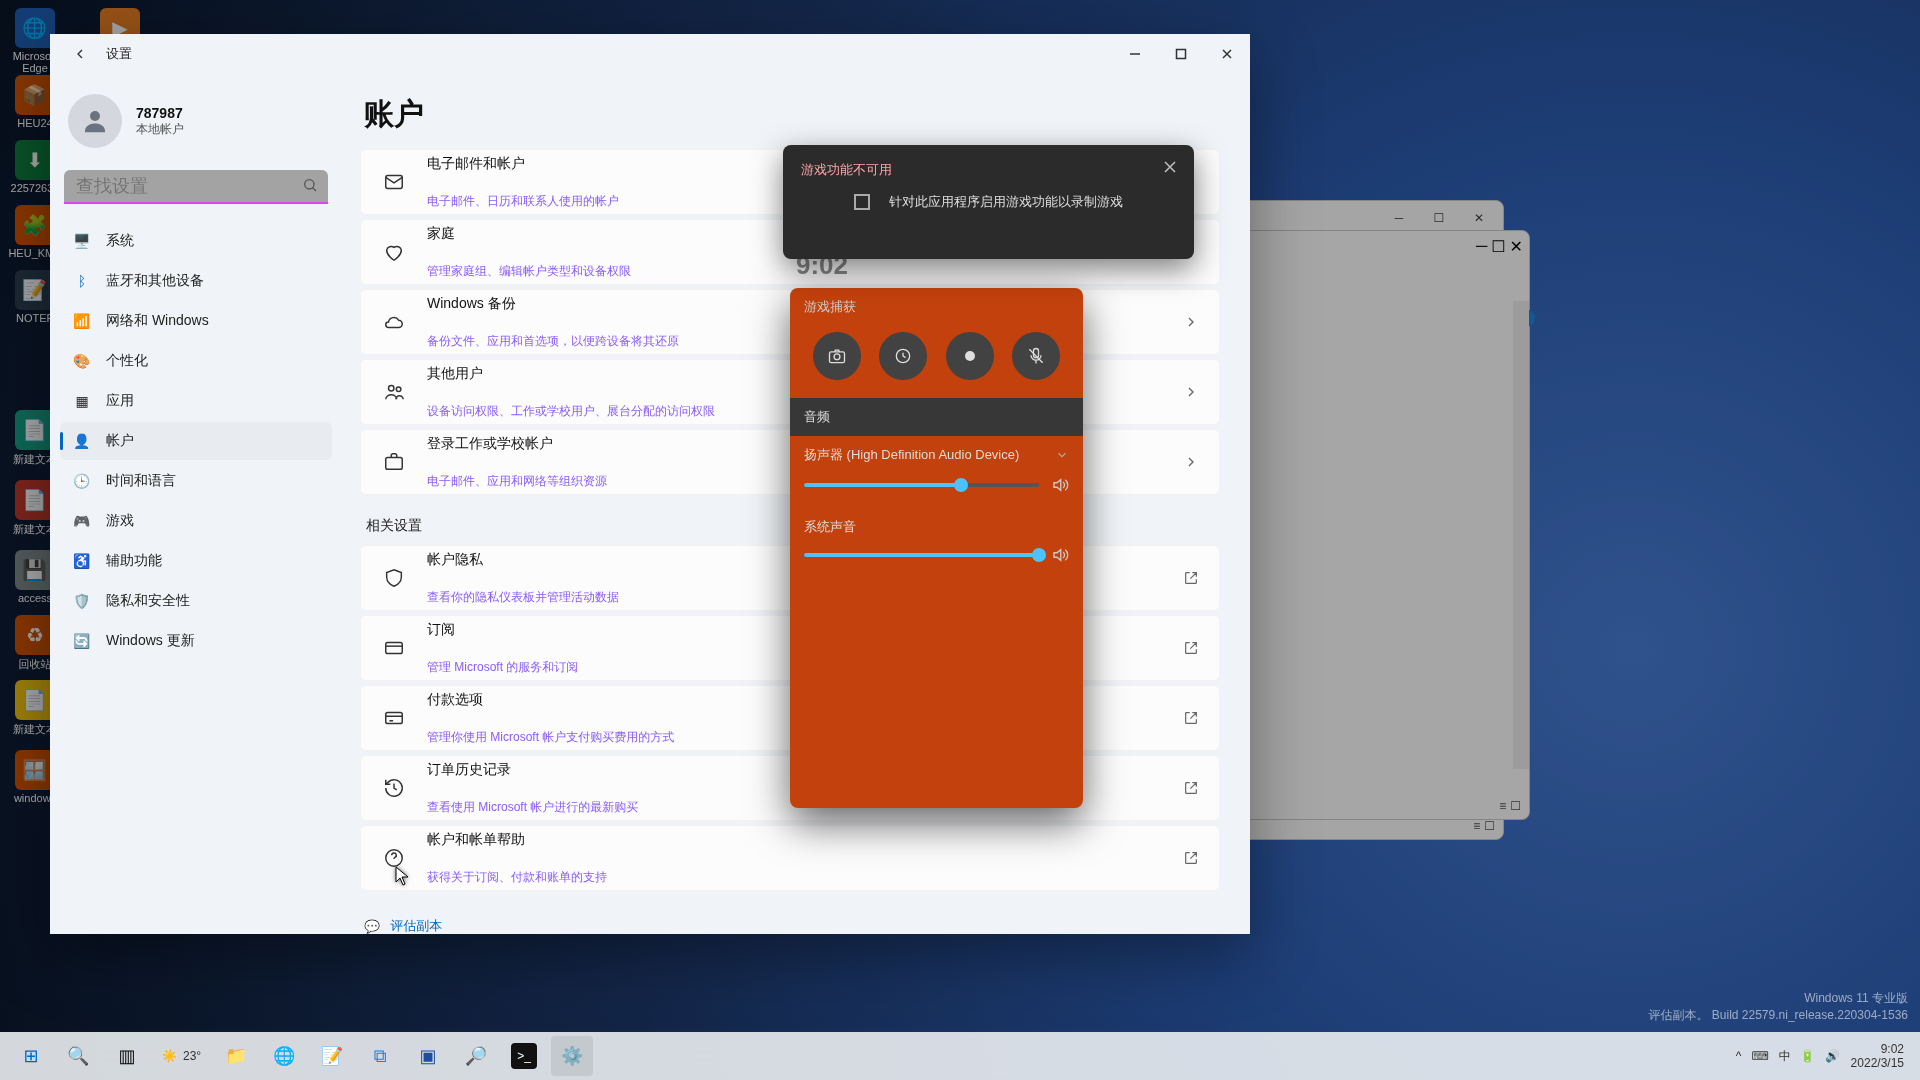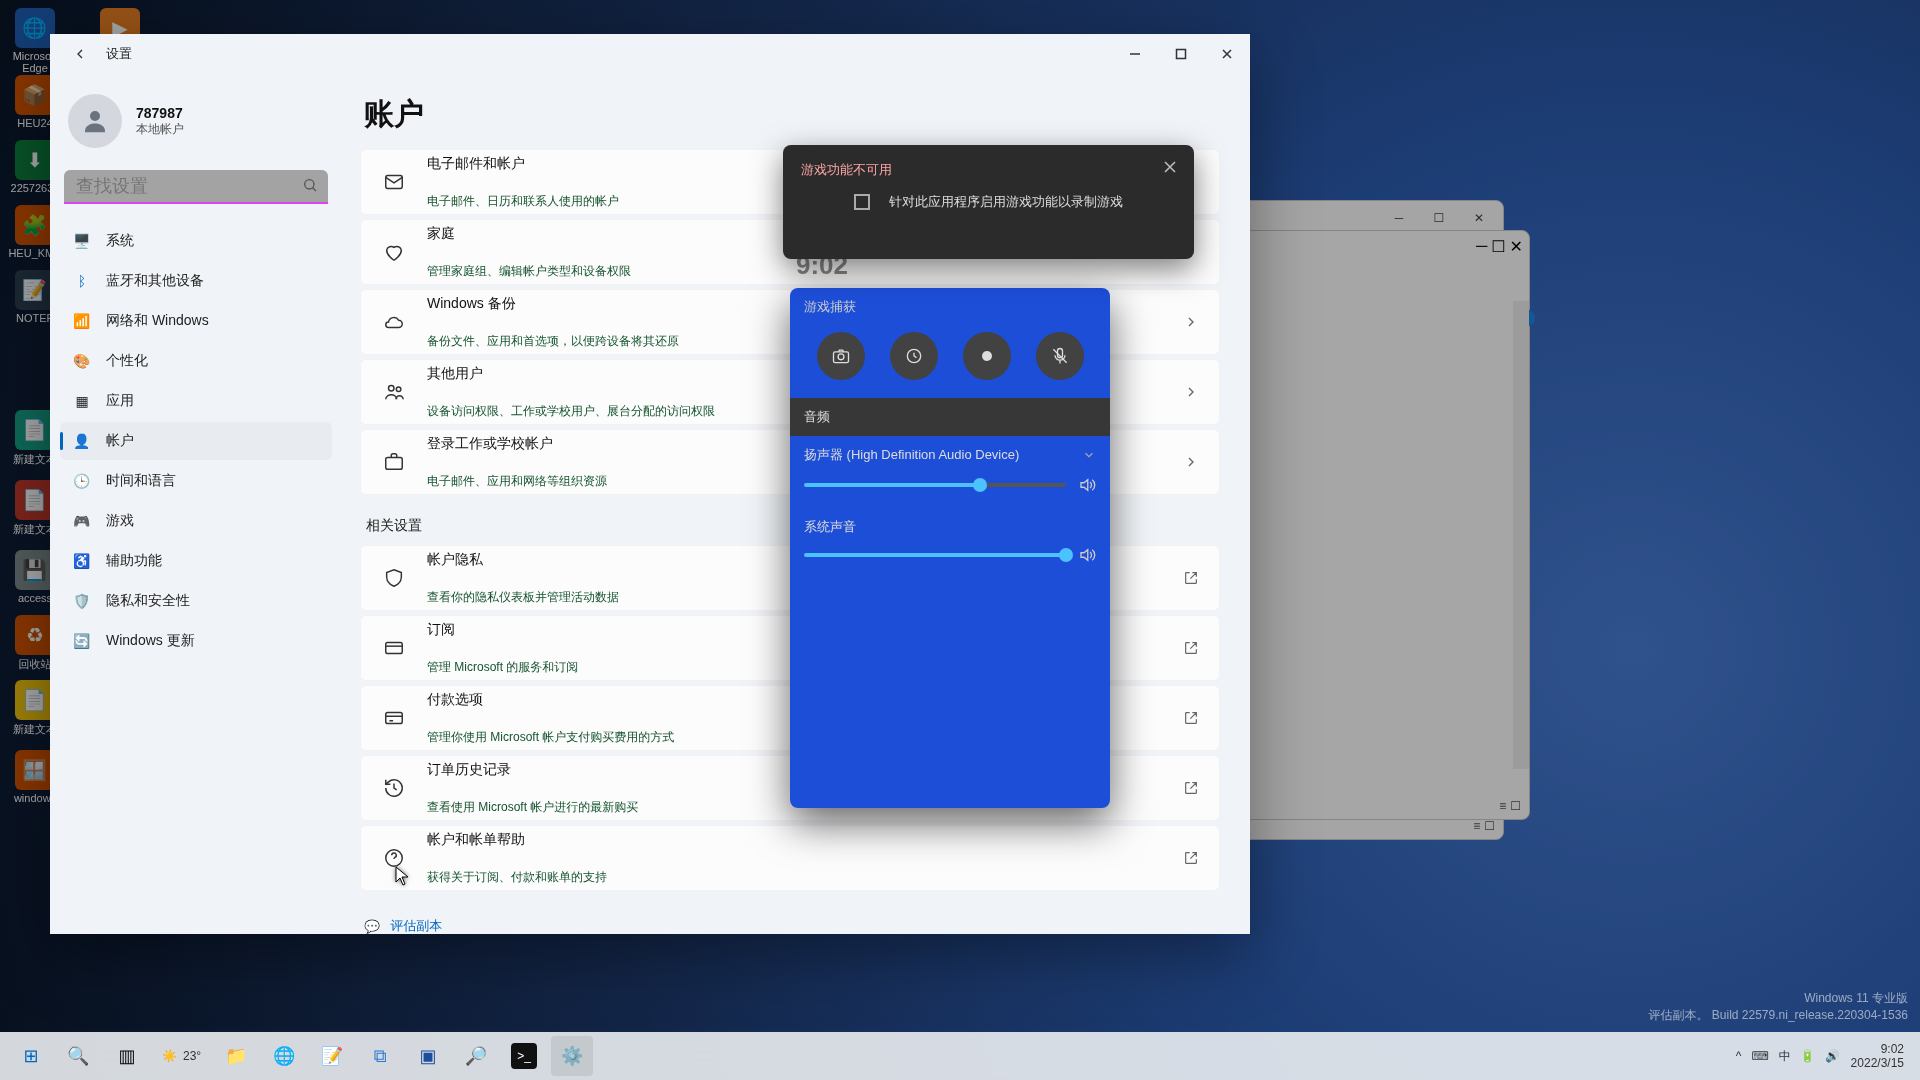--- a/index.html
+++ b/index.html
@@ -53,41 +53,41 @@
 .nav-item .nicon { width: 20px; height: 20px; display: flex; align-items: center; justify-content: center; }
 .nav-item.active { background: #e8ecf1; position: relative; }
 .nav-item.active::before { content:""; position:absolute; left:0; top:10px; bottom:10px; width:3px; background:#0067c0; border-radius:2px; }
 
 .content { flex: 1; padding: 4px 30px 10px 20px; overflow-y: auto; }
 .page-title { font-size: 30px; font-weight: 600; color: #111; margin: 16px 0 14px 4px; }
 .card-list { display: flex; flex-direction: column; gap: 4px; }
 .card { background: #fcfcfd; border-radius: 6px; height: 66px; display: flex; align-items: center; padding: 0 20px; border: 1px solid rgba(0,0,0,0.04); }
 .card .cicon { width: 26px; height: 26px; margin-right: 20px; color: #333; display: flex; align-items: center; justify-content: center; }
 .card .ctext .ct { font-size: 14px; color: #111; }
-.card .ctext .cs { font-size: 12px; color: #14532d; margin-top: 20px; }
+.card .ctext .cs { font-size: 12px; color: #8b5cf6; margin-top: 20px; }
 .card .cchev { width: 16px; color: #666; }
 .card .cext { width: 16px; color: #666; }
 .card .cspacer { flex: 1; }
 .section-label { font-size: 14px; color: #222; margin: 22px 0 10px 6px; font-weight: 500; }
 .help-link { display: flex; align-items: center; gap: 10px; margin: 26px 0 0 4px; font-size: 13px; color: #0067c0; }
 
 .gamebar-tooltip {
   position: absolute; top: 145px; left: 783px; width: 411px; height: 114px;
   background: #2b2b2b; border-radius: 8px; padding: 16px 18px 14px 18px; color: #ddd;
   font-size: 13px; box-shadow: 0 10px 30px rgba(0,0,0,0.5);
   z-index: 50;
 }
 .gamebar-tooltip .close { position: absolute; top: 10px; right: 12px; color: #bbb; width: 24px; height: 24px; display: flex; align-items: center; justify-content: center; }
 .gamebar-tooltip .tt-title { font-size: 13px; color: #fca5a5; margin-bottom: 14px; }
 .gamebar-tooltip .tt-row { display: flex; align-items: center; gap: 19px; justify-content: center; }
 .gamebar-tooltip .cb { width: 16px; height: 16px; border: 2px solid #aaa; }
 
 .gamebar-capture {
-  position: absolute; top: 288px; left: 790px; width: 320px;
-  background: #1d4ed8; border-radius: 8px; color: #ddd;
+  position: absolute; top: 288px; left: 790px; width: 293px;
+  background: #c2410c; border-radius: 8px; color: #ddd;
   box-shadow: 0 15px 40px rgba(0,0,0,0.6); z-index: 45;
   padding-bottom: 230px;
 }
 .cap-header { font-size: 13px; padding: 10px 14px 8px 14px; color: #ccc; }
 .cap-btns { display: flex; justify-content: space-around; padding: 8px 14px 18px 14px; }
 .cap-btn { width: 48px; height: 48px; border-radius: 50%; background: #424242; display: flex; align-items: center; justify-content: center; color: #ddd; }
 .audio-header { font-size: 13px; padding: 10px 14px; background: #373737; color: #ddd; }
 .audio-dev { display: flex; align-items: center; justify-content: space-between; padding: 10px 14px 6px 14px; font-size: 13px; color: #ddd; }
 .audio-dev .chev { color: #aaa; }
 .vol-row { display: flex; align-items: center; gap: 12px; padding: 6px 14px 14px 14px; }

